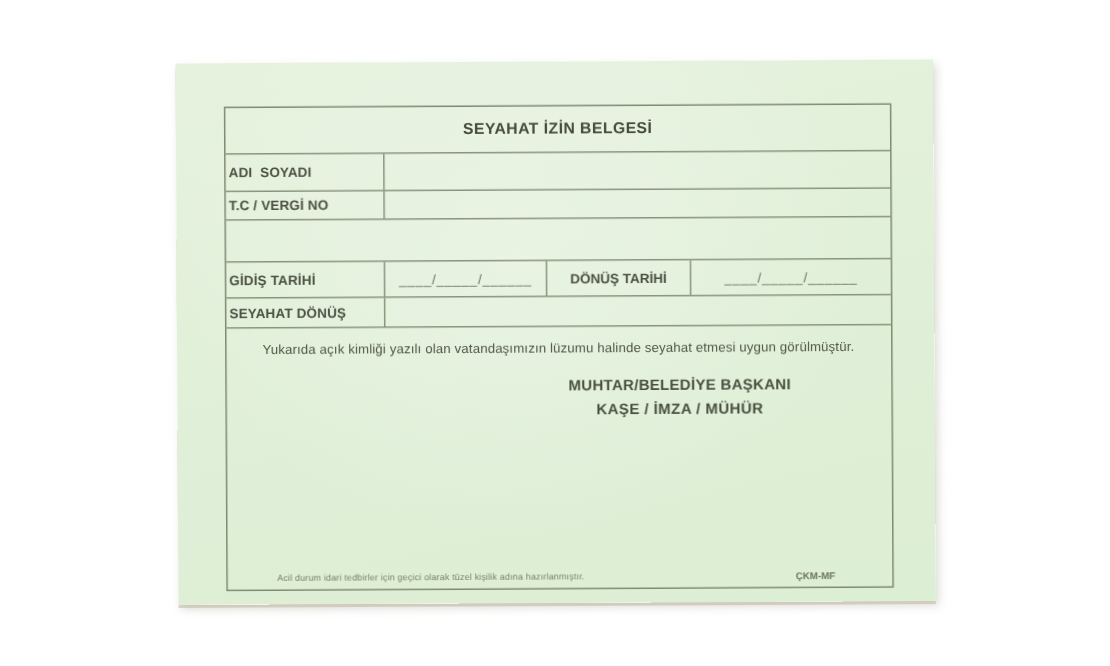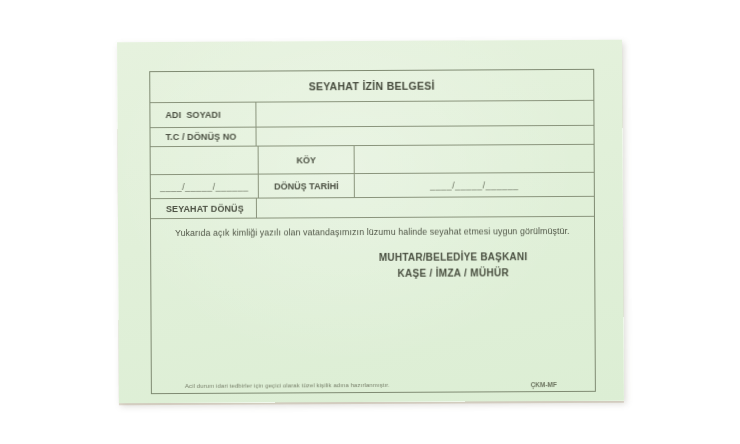--- a/index.html
+++ b/index.html
@@ -31,21 +31,21 @@
     border: 1px solid #7f8a72;
     display: grid;
     grid-template-rows: 31px 25px 19px 28px 24px 20px 1fr;
     color: #4b5042;
   }
   .row { display: flex; border-bottom: 1px solid #8a947c; }
   .cell { display: flex; align-items: center; }
   .cell.label {
     width: 106px; flex: 0 0 106px;
     border-right: 1px solid #8a947c;
-    padding-left: 15px;
+    padding-left: 2px;
     font-weight: bold; font-size: 9px;
     white-space: pre; letter-spacing: 0.1px;
   }
   .cell.mid-label {
     width: 97px; flex: 0 0 97px;
     border-left: 1px solid #8a947c;
     border-right: 1px solid #8a947c;
     justify-content: center;
     font-weight: bold; font-size: 9px;
     white-space: pre;
@@ -89,31 +89,31 @@
     <div class="form-table">
 
       <div class="title-row">SEYAHAT İZİN BELGESİ</div>
 
       <div class="row">
         <div class="cell label">ADI  SOYADI</div>
         <div class="cell value"></div>
       </div>
 
       <div class="row">
-        <div class="cell label">T.C / DÖNÜŞ NO</div>
+        <div class="cell label">T.C / VERGİ NO</div>
         <div class="cell value"></div>
       </div>
 
       <div class="row">
         <div class="cell value-wide"></div>
-        <div class="cell mid-label">KÖY</div>
         <div class="cell value"></div>
       </div>
 
       <div class="row">
+        <div class="cell label">GİDİŞ TARİHİ</div>
         <div class="cell value-wide">____/_____/______</div>
         <div class="cell mid-label">DÖNÜŞ TARİHİ</div>
         <div class="cell value">____/_____/______</div>
       </div>
 
       <div class="row">
         <div class="cell label">SEYAHAT DÖNÜŞ</div>
         <div class="cell value"></div>
       </div>
 

